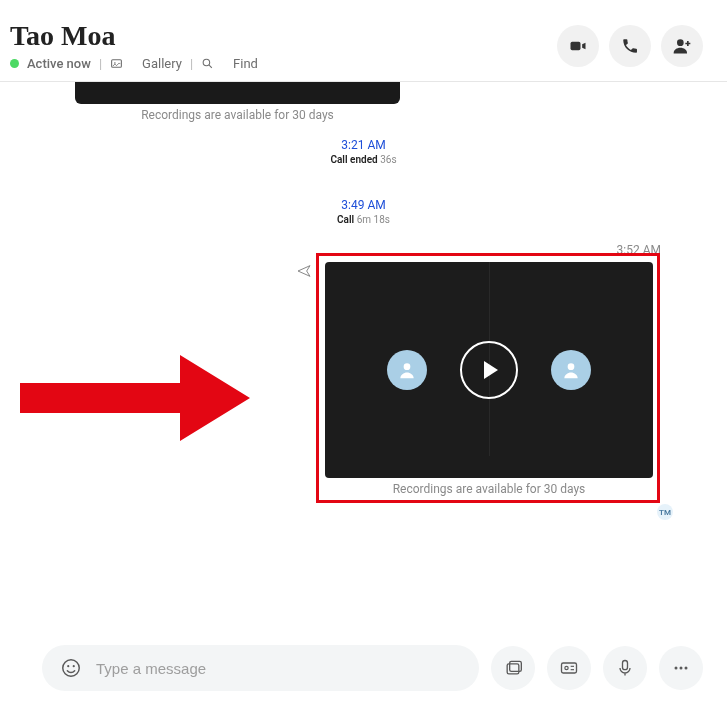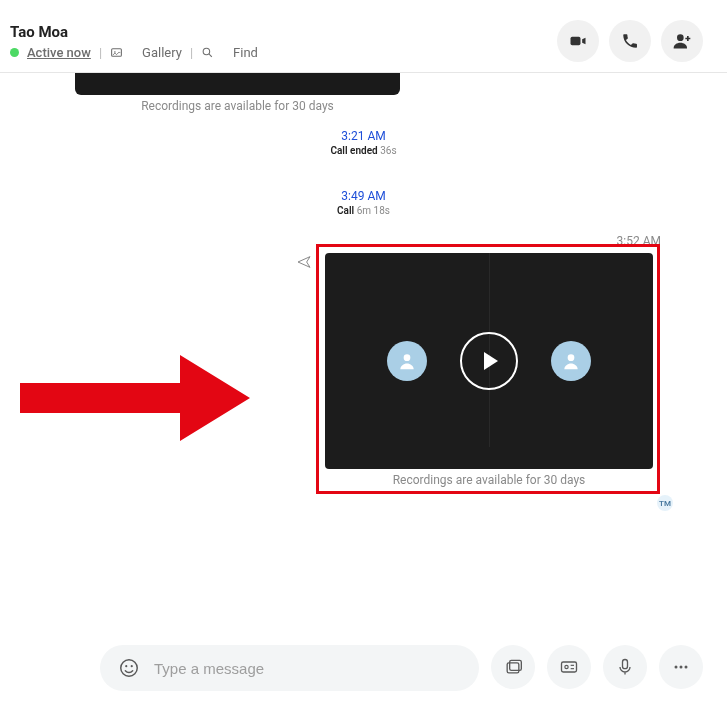--- a/index.html
+++ b/index.html
@@ -12,26 +12,26 @@
     position: relative;
   }
   .header {
     display: flex;
     justify-content: space-between;
     align-items: center;
     padding: 20px 24px 10px 10px;
     border-bottom: 1px solid #e6e6e6;
   }
   .header-left { display: flex; flex-direction: column; gap: 4px; }
-  .contact-name { font-size: 15px; font-weight: 700; color: #222; }
+  .contact-name { font-size: 28px; font-weight: 700; color: #222; font-family: Liberation Serif, serif; }
   .status-row {
     display: flex; align-items: center; gap: 8px; font-size: 13px; color: #6e6e6e;
   }
   .status-dot { width: 9px; height: 9px; border-radius: 50%; background: #4cd964; display: inline-block; }
-  .status-text { color: #6e6e6e; font-weight: 500; text-decoration: underline; }
+  .status-text { color: #6e6e6e; font-weight: 500; }
   .sep { color: #bbb; }
   .toolbar-link { display: inline-flex; align-items: center; gap: 19px; color: #6e6e6e; cursor: pointer; }
   .header-right { display: flex; gap: 10px; }
   .circle-btn {
     width: 42px; height: 42px; border-radius: 50%; background: #f1f1f1;
     display: flex; align-items: center; justify-content: center; cursor: pointer;
   }
   .circle-btn svg { fill: #333; }
   .chat-area {
     height: 510px; overflow: hidden; position: relative; padding-left: 27px;
@@ -110,22 +110,22 @@
     display: flex; align-items: center; justify-content: center;
   }
   .eb4 { position: absolute; left: 0; right: 0; top: 458px; }
   .big-arrow {
     position: absolute;
     left: 20px; top: 355px;
     width: 230px; height: 86px;
   }
   .composer {
     position: absolute; left: 0; right: 0; bottom: 10px;
-    display: flex; align-items: flex-start; gap: 12px;
-    padding: 0 24px 0 100px;
+    display: flex; align-items: center; gap: 12px;
+    padding: 0 24px 0 42px;
   }
   .composer-input {
     flex: 1; height: 46px; border-radius: 23px; background: #f3f5f6;
     display: flex; align-items: center; padding: 0 18px; gap: 14px;
   }
   .composer-input input {
     flex: 1; border: none; background: transparent; outline: none;
     font-size: 15px; color: #333;
   }
   .composer-input input::placeholder { color: #9e9e9e; }

